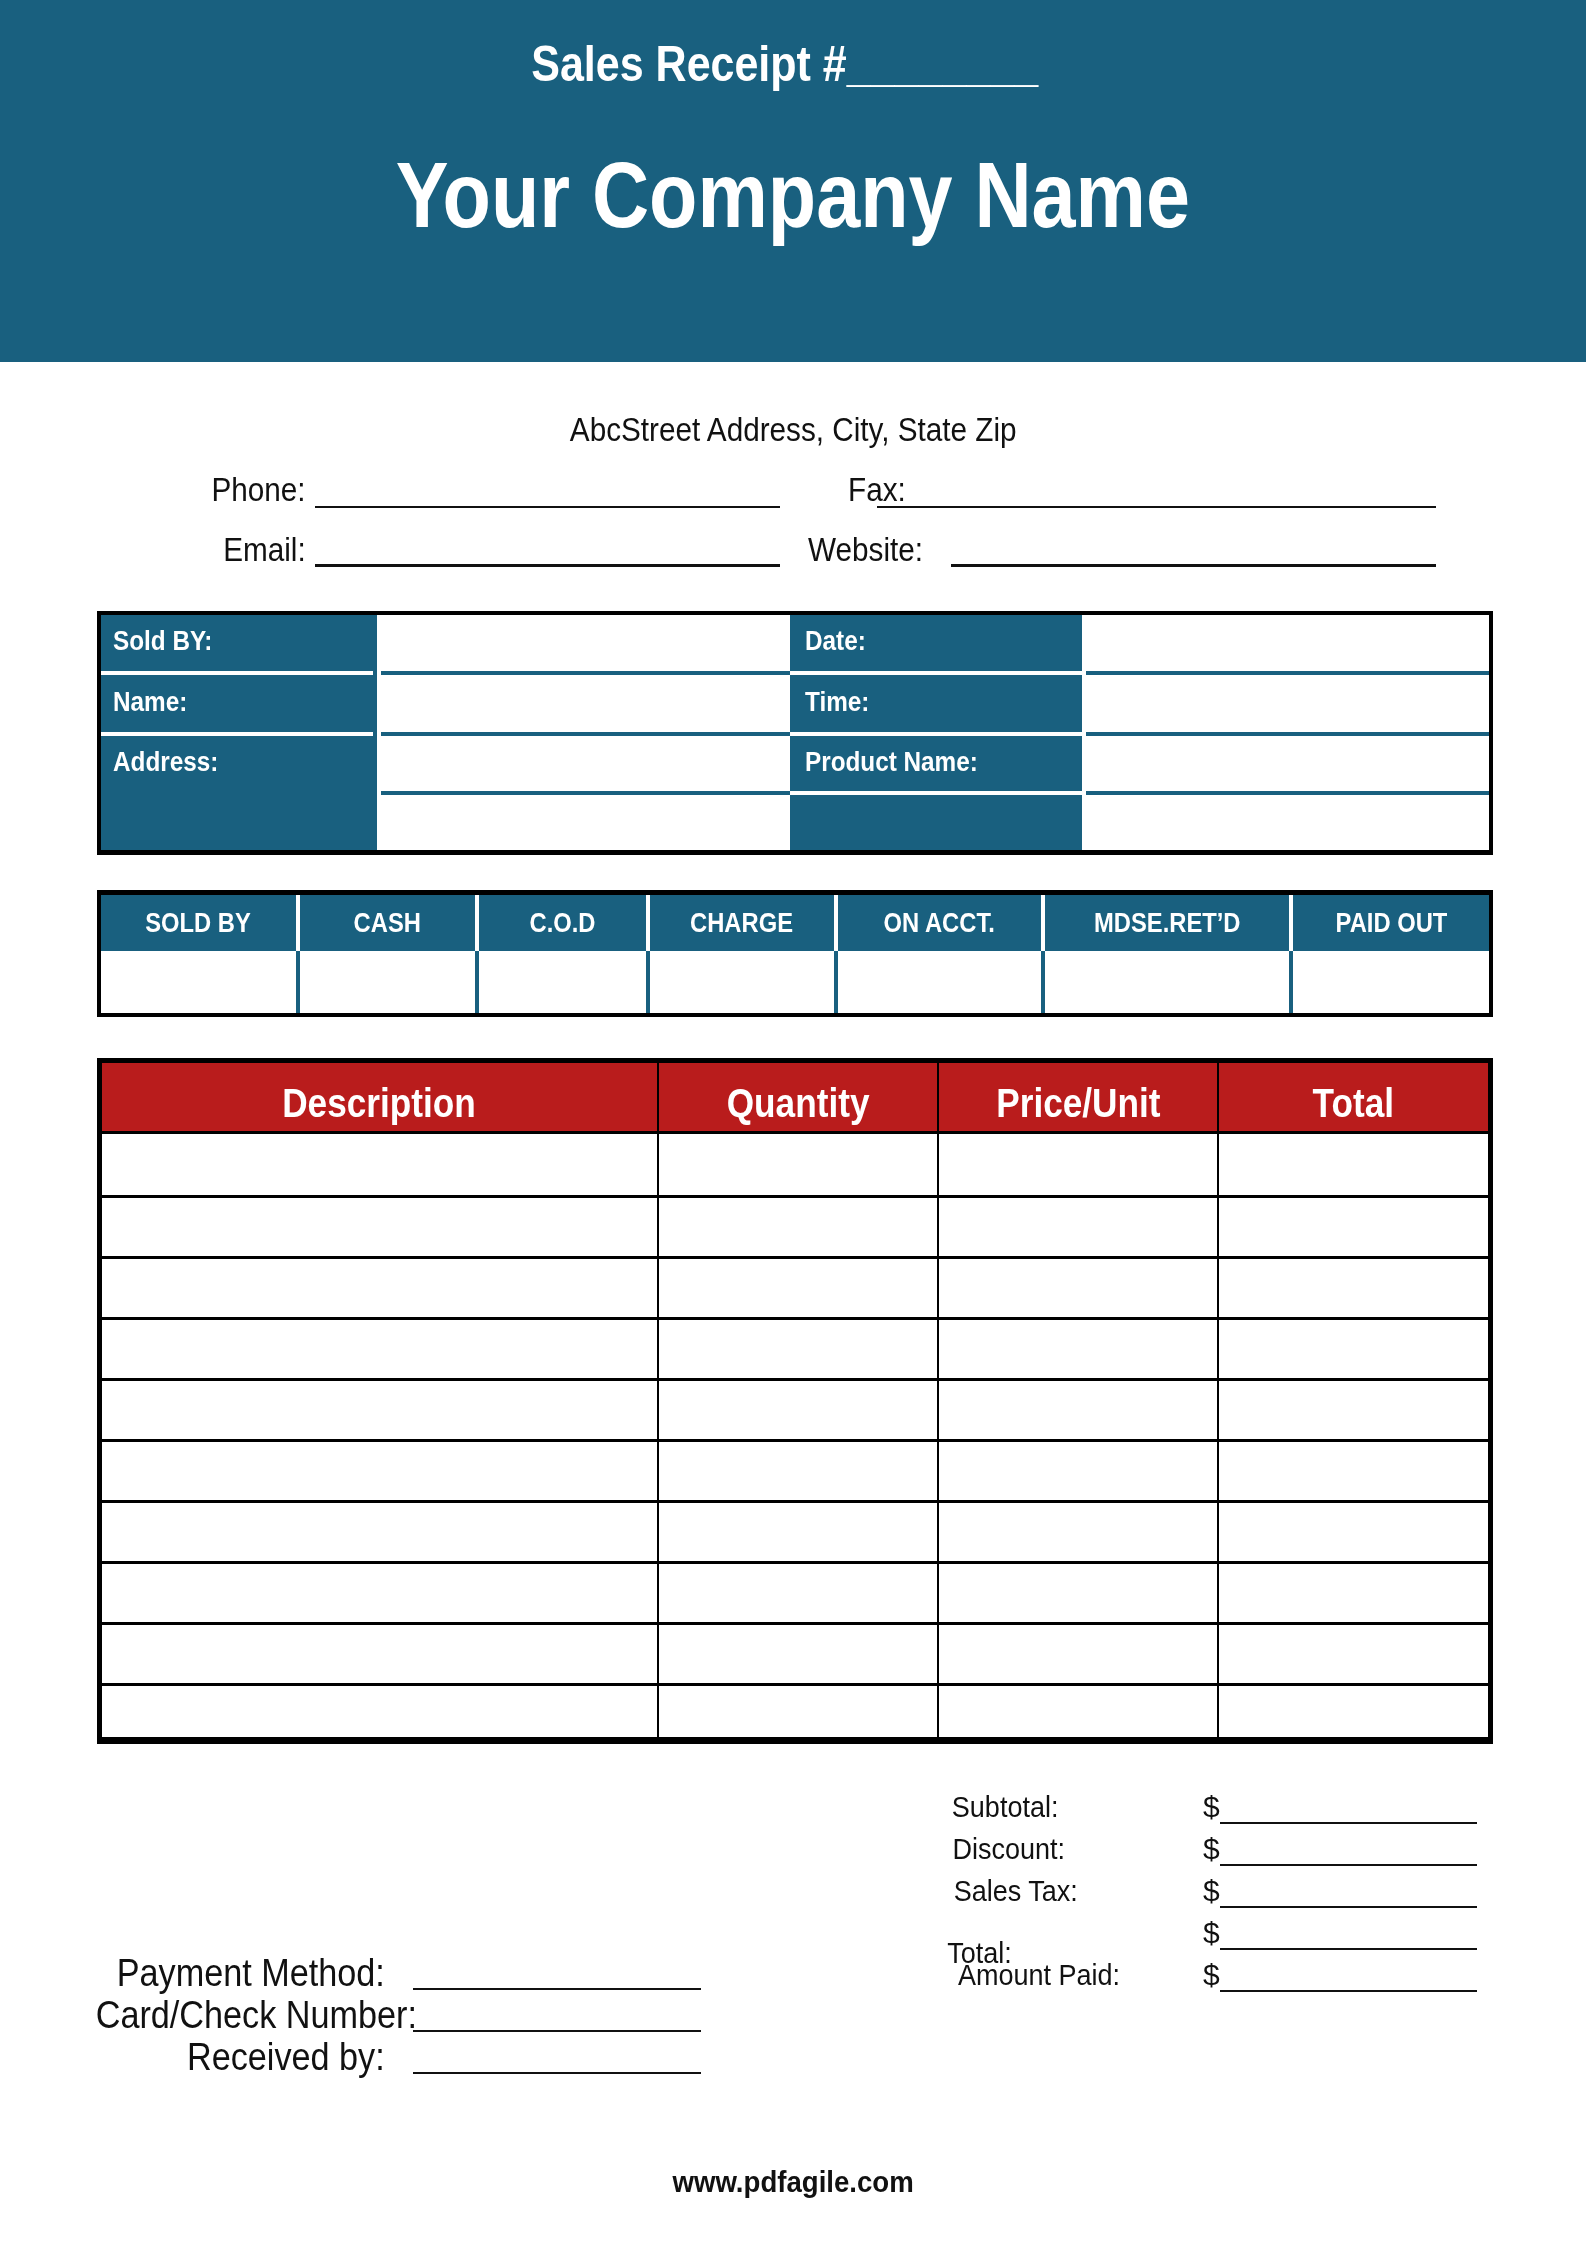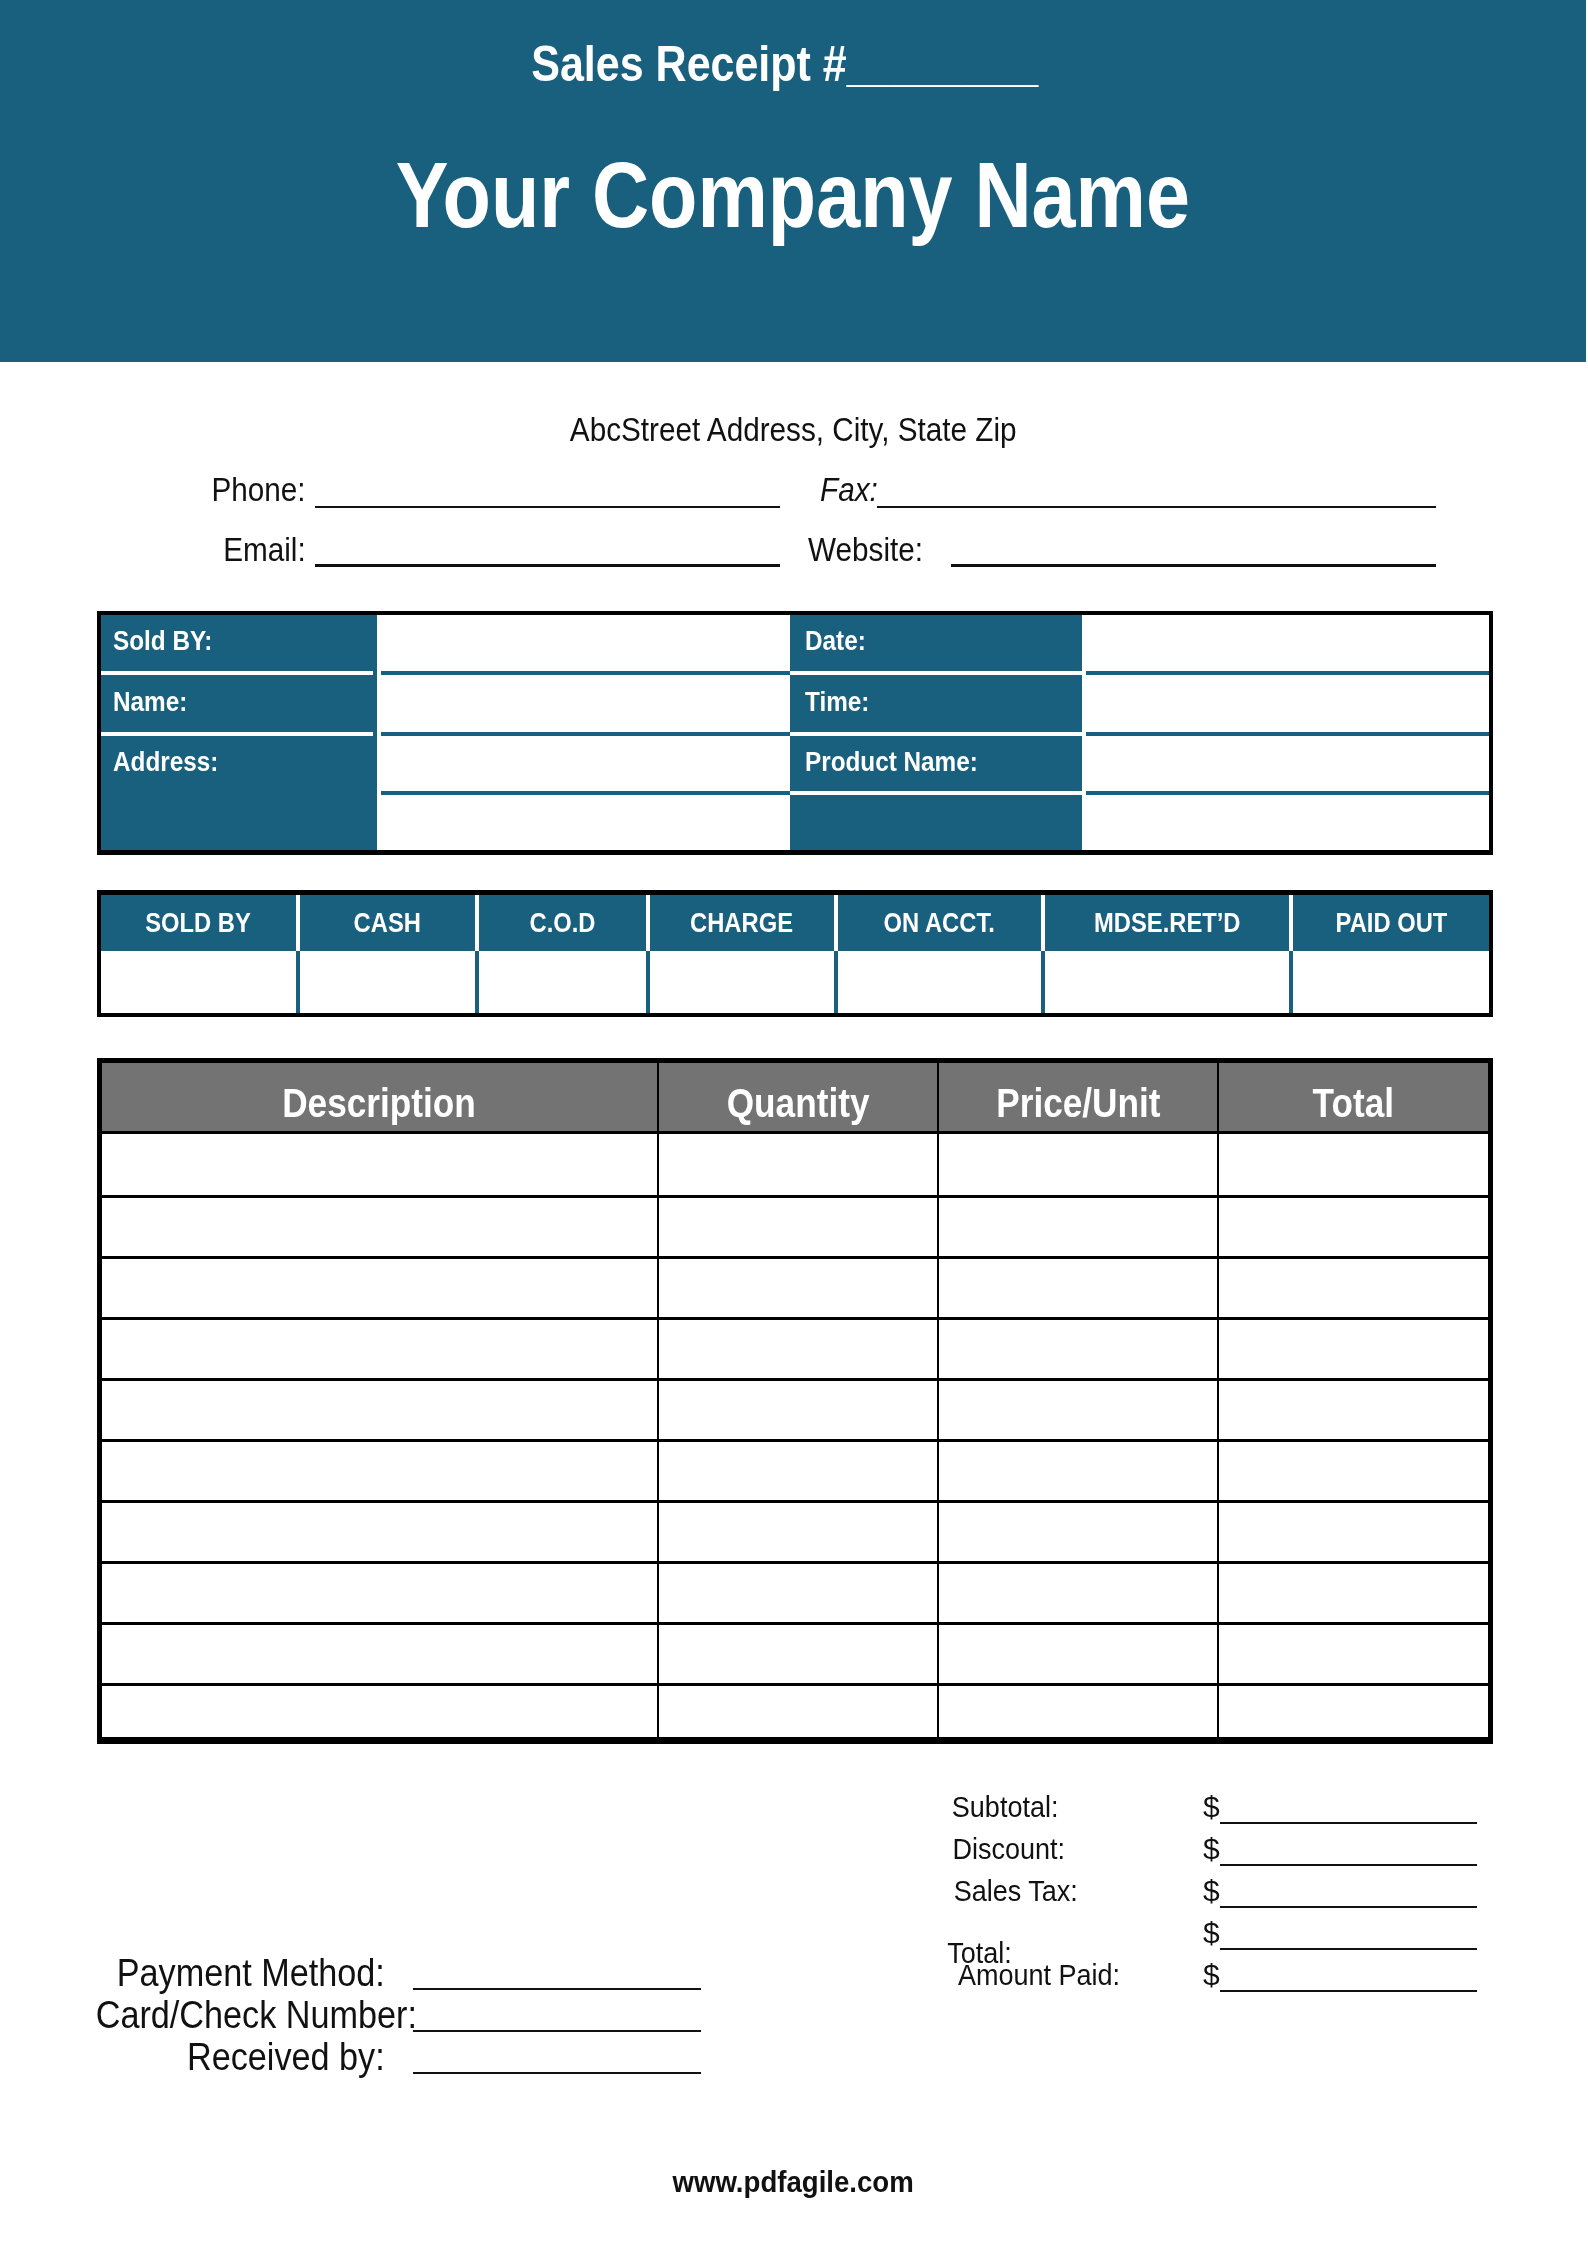--- a/index.html
+++ b/index.html
@@ -34,21 +34,21 @@
   .pay-table { left: 97px; top: 890px; width: 1396px; height: 127px; border: 4px solid #000; border-top-width: 5px; background: #fff; }
   .pay-head { position: absolute; left: 0; right: 0; top: 0; height: 56px; background: #19607f; }
   .pay-cell-head { position: absolute; top: 0; height: 56px; display: flex; align-items: center; justify-content: center; color: #fff; font-weight: bold; font-size: 27px; white-space: nowrap; }
   .pay-cell-head .inner { display: inline-block; transform: scaleX(0.88); }
   .pay-div { position: absolute; top: 0; bottom: 0; width: 4px; background: #fff; }
   .pay-div-body { position: absolute; top: 56px; bottom: 0; width: 4px; background: #19607f; }
   .pay-body-cell { position: absolute; top: 56px; bottom: 0; }
 
   
   .item-table { left: 97px; top: 1058px; width: 1396px; height: 686px; border: 5px solid #000; border-bottom-width: 7px; background: #fff; }
-  .item-head { position: absolute; left: 0; right: 0; top: 0; height: 71px; background: #737373; border-bottom: 3px solid #000; }
+  .item-head { position: absolute; left: 0; right: 0; top: 0; height: 71px; background: #b91c1c; border-bottom: 3px solid #000; }
   .item-head-cell { position: absolute; top: 0; height: 71px; display: flex; align-items: center; justify-content: center; color: #fff; font-weight: bold; font-size: 40px; white-space: nowrap; padding-top: 10px; }
   .item-head-cell .inner { display: inline-block; transform: scaleX(0.88); }
   .item-vline { position: absolute; top: 0; bottom: 0; width: 2px; background: #000; }
   .item-row { position: absolute; left: 0; right: 0; height: 61px; border-bottom: 3px solid #000; }
   .item-row:last-child { border-bottom: none; }
   .item-cell { position: absolute; top: 0; bottom: 0; }
 
   
   .tot-label { font-size: 30px; line-height: 36px; text-align: left; white-space: nowrap; }
   .tot-label .inner { display: inline-block; transform: scaleX(0.9); transform-origin: right center; }
@@ -68,21 +68,21 @@
 <div class="abs receipt-title"><span class="inner">Sales Receipt #________</span></div>
 <div class="abs company-name"><span class="inner">Your Company Name</span></div>
 
 <div class="abs address"><span class="inner">AbcStreet Address, City, State Zip</span></div>
 
 <div class="abs contact-label" style="left:150px; width:156px; top:470px; text-align:right;"><span class="inner">Phone:</span></div>
 <div class="abs" style="left:315px; top:468px; width:465px; height:40px;">
     <div class="abs line" style="left:0; right:0; bottom:0;"></div>
   </div>
 
-<div class="abs contact-label left-origin" style="left:820px; top:470px;font-style:italic;"><span class="inner">Fax:</span></div>
+<div class="abs contact-label left-origin" style="left:848px; top:470px;"><span class="inner">Fax:</span></div>
 <div class="abs" style="left:877px; top:468px; width:559px; height:40px;">
     <div class="abs line" style="left:0; right:0; bottom:0;"></div>
   </div>
 
 <div class="abs contact-label" style="left:150px; width:156px; top:530px; text-align:right;"><span class="inner">Email:</span></div>
 <div class="abs" style="left:315px; top:527px; width:465px; height:40px;">
     <div class="abs line" style="left:0; right:0; bottom:0; height:3px;"></div>
   </div>
 
 <div class="abs contact-label left-origin" style="left:808px; top:530px;"><span class="inner">Website:</span></div>

